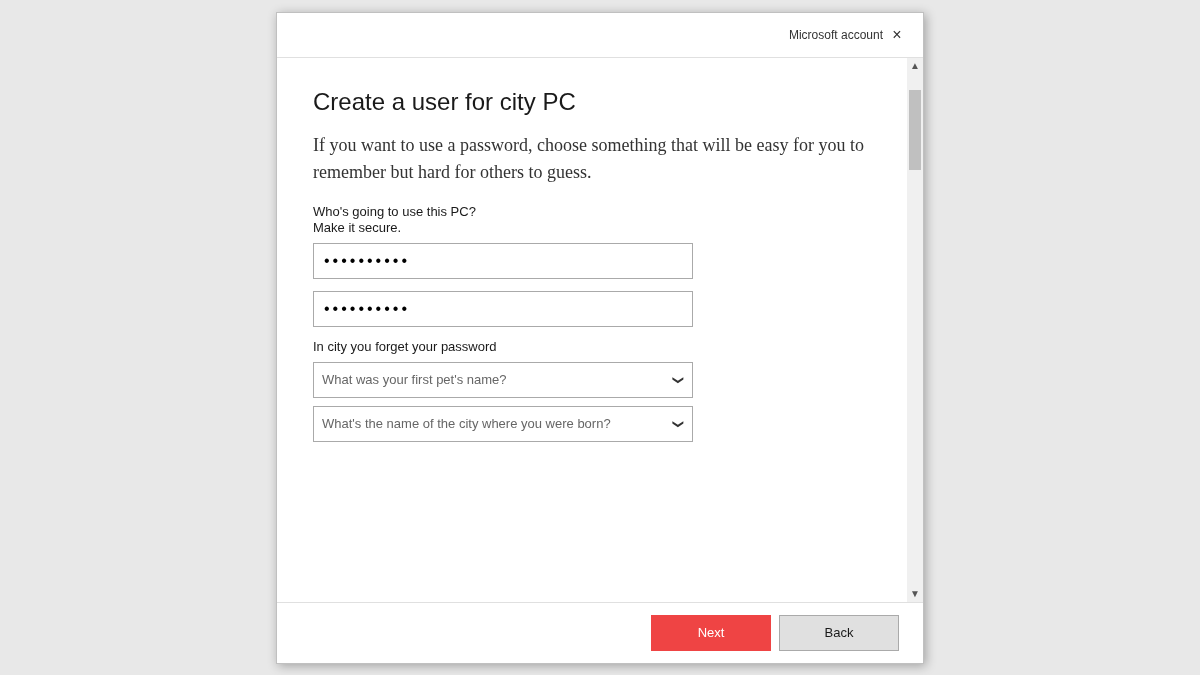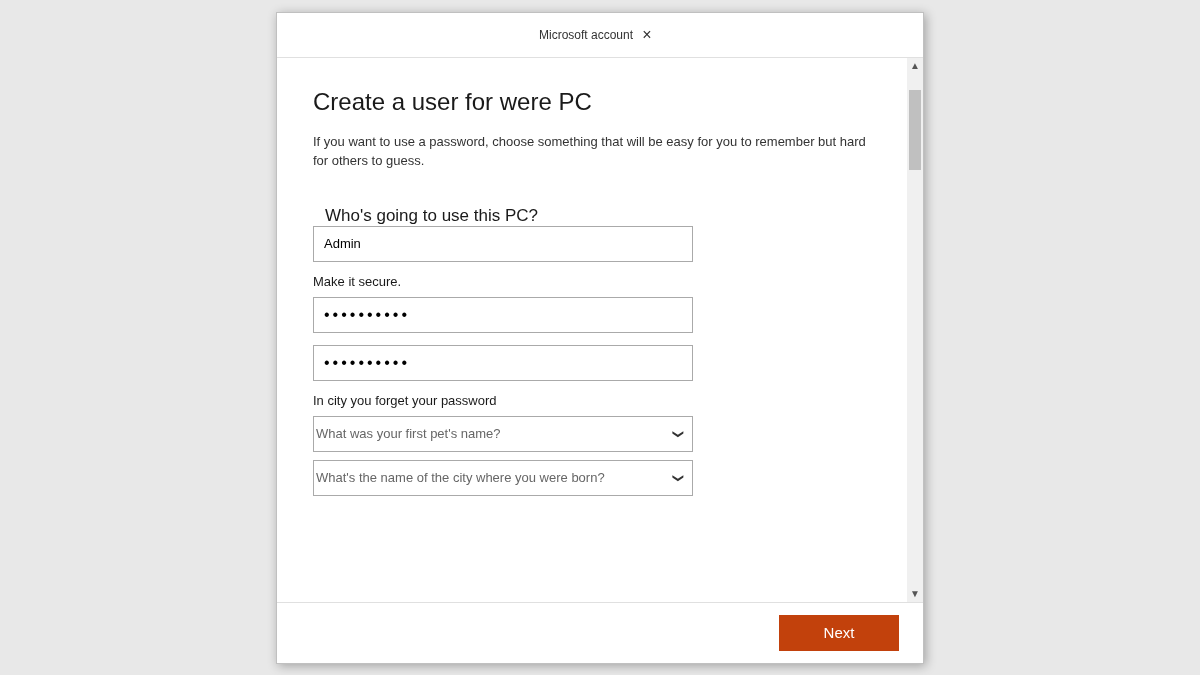--- a/index.html
+++ b/index.html
@@ -33,22 +33,22 @@
       background: #ffffff;
       border: 1px solid #c0c0c0;
       box-shadow: 2px 2px 10px rgba(0,0,0,0.3);
       display: flex;
       flex-direction: column;
     }
 
     .dialog-titlebar {
       display: flex;
       align-items: center;
-      justify-content: center;
-      padding: 8px 4px;
+      justify-content: flex-end;
+      padding: 8px 12px;
       background: #ffffff;
       border-bottom: 1px solid #e0e0e0;
       min-height: 40px;
     }
 
     .dialog-title {
       font-size: 12px;
       color: #333;
       font-weight: 400;
     }
@@ -121,32 +121,32 @@
     }
 
     .page-title {
       font-size: 24px;
       font-weight: 300;
       color: #1a1a1a;
       margin-bottom: 16px;
     }
 
     .description {
-      font-size: 13px;
+      font-size: 18px;
       color: #333;
       line-height: 1.5;
-      margin-bottom: 35px;
+      margin-bottom: 16px;
+      font-family: Liberation Serif, serif;
     }
 
     .field-label {
-      font-size: 17px;
+      font-size: 13px;
       color: #1a1a1a;
       margin-bottom: 8px;
       font-weight: 400;
-      margin-left: 12px;
     }
 
     .text-input {
       width: 100%;
       max-width: 380px;
       height: 36px;
       border: 1px solid #aaa;
       padding: 0 10px;
       font-size: 13px;
       font-family: 'Segoe UI', Tahoma, Geneva, Verdana, sans-serif;
@@ -175,21 +175,21 @@
       position: relative;
       width: 100%;
       max-width: 380px;
       margin-bottom: 8px;
     }
 
     .select-input {
       width: 100%;
       height: 36px;
       border: 1px solid #aaa;
-      padding: 0 32px 0 2px;
+      padding: 0 32px 0 8px;
       font-size: 13px;
       font-family: 'Segoe UI', Tahoma, Geneva, Verdana, sans-serif;
       appearance: none;
       -webkit-appearance: none;
       background: white;
       outline: none;
       cursor: pointer;
       color: #666;
     }
 
@@ -208,24 +208,24 @@
       display: flex;
       justify-content: flex-end;
       gap: 8px;
       border-top: 1px solid #e0e0e0;
       background: #ffffff;
     }
 
     .btn-primary {
       min-width: 120px;
       height: 36px;
-      background: #c2410c;
+      background: #ef4444;
       color: white;
       border: none;
-      font-size: 15px;
+      font-size: 13px;
       font-family: 'Segoe UI', Tahoma, Geneva, Verdana, sans-serif;
       cursor: pointer;
       padding: 0 20px;
     }
 
     .btn-secondary {
       min-width: 120px;
       height: 36px;
       background: #e0e0e0;
       color: #1a1a1a;
@@ -245,28 +245,27 @@
     <div class="dialog-titlebar">
       <span class="dialog-title">Microsoft account</span>
       <button class="close-btn">×</button>
     </div>
 
     <div class="dialog-body">
 
       <div class="dialog-content">
 
         
-        <h1 class="page-title">Create a user for were PC</h1>
+        <h1 class="page-title">Create a user for city PC</h1>
 
         
         <p class="description">If you want to use a password, choose something that will be easy for you to remember but hard for others to guess.</p>
 
         
         <label class="field-label">Who's going to use this PC?</label>
-        <input class="text-input" type="text" value="Admin" style="">
 
         
         <div class="security-section">
           <div class="section-label">Make it secure.</div>
           <input class="text-input password-input" type="password" value="••••••••••" style="">
           <input class="text-input password-input" type="password" value="••••••••••" style="">
         </div>
 
         
         <div class="security-section">
@@ -293,15 +292,16 @@
       <div class="scrollbar-track">
         <div class="scrollbar-arrow">▲</div>
         <div class="scrollbar-thumb"></div>
         <div style="flex:1"></div>
         <div class="scrollbar-arrow">▼</div>
       </div>
     </div>
 
     <div class="dialog-footer">
       <button class="btn-primary">Next</button>
+      <button class="btn-secondary">Back</button>
     </div>
   </div>
 </div>
 
 </body></html>

